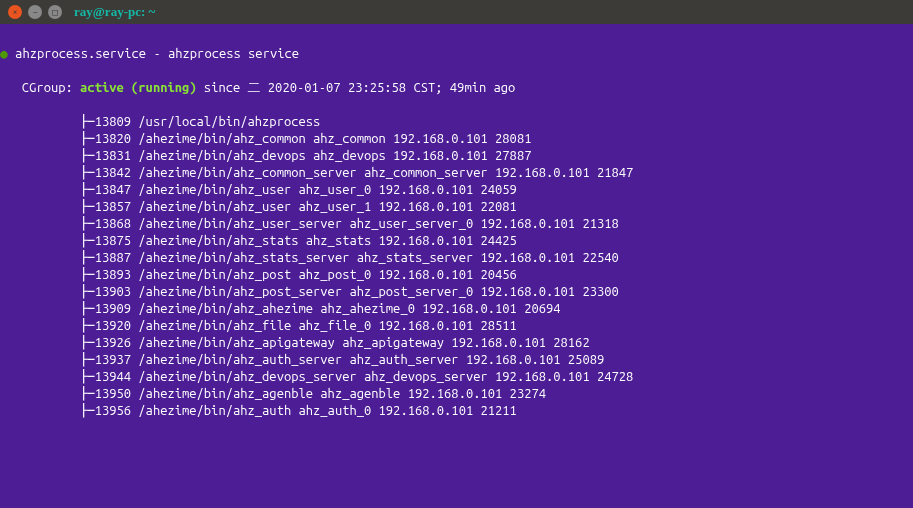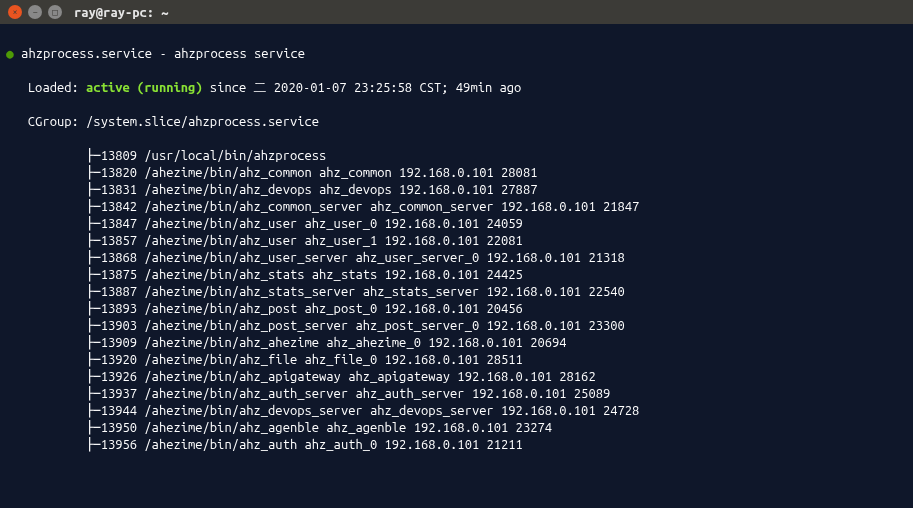--- a/index.html
+++ b/index.html
@@ -31,28 +31,29 @@
       display: flex;
       align-items: center;
       justify-content: center;
       font-size: 9px;
       color: #3c3b37;
     }
     .wc-close { background: #e95420; }
     .wc-min { background: #888; }
     .wc-max { background: #888; }
     .title {
-      color: #e5e5e5;
+      color: #14b8a6;
       font-weight: bold;
       margin-left: 4px;
+      font-family: Liberation Serif, serif;
     }
     .terminal {
-      background: #0f172a;
+      background: #4c1d95;
       color: #ffffff;
-      padding: 4px 6px;
+      padding: 4px 0;
       height: calc(100% - 24px);
       white-space: pre;
       line-height: 17px;
       letter-spacing: 0;
     }
     .dot-green { color: #4e9a06; font-weight: bold; }
     .bright-green { color: #8ae234; font-weight: bold; text-align: center; }
     .line { white-space: pre; }
   </style>
 </head>
@@ -62,17 +63,16 @@
   <div class="window-controls">
     <div class="wc wc-close">×</div>
     <div class="wc wc-min">−</div>
     <div class="wc wc-max">□</div>
   </div>
   <div class="title">ray@ray-pc: ~</div>
 </div>
 
 <div class="terminal">
 <div class="line"><span class="dot-green">●</span> <span>ahzprocess.service</span> <span>-</span> <span>ahzprocess service</span></div>
-<div class="line"><span>   Loaded: </span><span class="bright-green">active (running)</span><span> since 二 2020-01-07 23:25:58 CST; 49min ago</span></div>
-<div class="line"><span>   CGroup: </span><span>/system.slice/ahzprocess.service</span></div>
+<div class="line"><span>   CGroup: </span><span class="bright-green">active (running)</span><span> since 二 2020-01-07 23:25:58 CST; 49min ago</span></div>
 <div id="tree-container"><div class="line">           ├─13809 /usr/local/bin/ahzprocess</div><div class="line">           ├─13820 /ahezime/bin/ahz_common ahz_common 192.168.0.101 28081</div><div class="line">           ├─13831 /ahezime/bin/ahz_devops ahz_devops 192.168.0.101 27887</div><div class="line">           ├─13842 /ahezime/bin/ahz_common_server ahz_common_server 192.168.0.101 21847</div><div class="line">           ├─13847 /ahezime/bin/ahz_user ahz_user_0 192.168.0.101 24059</div><div class="line">           ├─13857 /ahezime/bin/ahz_user ahz_user_1 192.168.0.101 22081</div><div class="line">           ├─13868 /ahezime/bin/ahz_user_server ahz_user_server_0 192.168.0.101 21318</div><div class="line">           ├─13875 /ahezime/bin/ahz_stats ahz_stats 192.168.0.101 24425</div><div class="line">           ├─13887 /ahezime/bin/ahz_stats_server ahz_stats_server 192.168.0.101 22540</div><div class="line">           ├─13893 /ahezime/bin/ahz_post ahz_post_0 192.168.0.101 20456</div><div class="line">           ├─13903 /ahezime/bin/ahz_post_server ahz_post_server_0 192.168.0.101 23300</div><div class="line">           ├─13909 /ahezime/bin/ahz_ahezime ahz_ahezime_0 192.168.0.101 20694</div><div class="line">           ├─13920 /ahezime/bin/ahz_file ahz_file_0 192.168.0.101 28511</div><div class="line">           ├─13926 /ahezime/bin/ahz_apigateway ahz_apigateway 192.168.0.101 28162</div><div class="line">           ├─13937 /ahezime/bin/ahz_auth_server ahz_auth_server 192.168.0.101 25089</div><div class="line">           ├─13944 /ahezime/bin/ahz_devops_server ahz_devops_server 192.168.0.101 24728</div><div class="line">           ├─13950 /ahezime/bin/ahz_agenble ahz_agenble 192.168.0.101 23274</div><div class="line">           ├─13956 /ahezime/bin/ahz_auth ahz_auth_0 192.168.0.101 21211</div></div>
 
 </div>
 
 </body></html>

